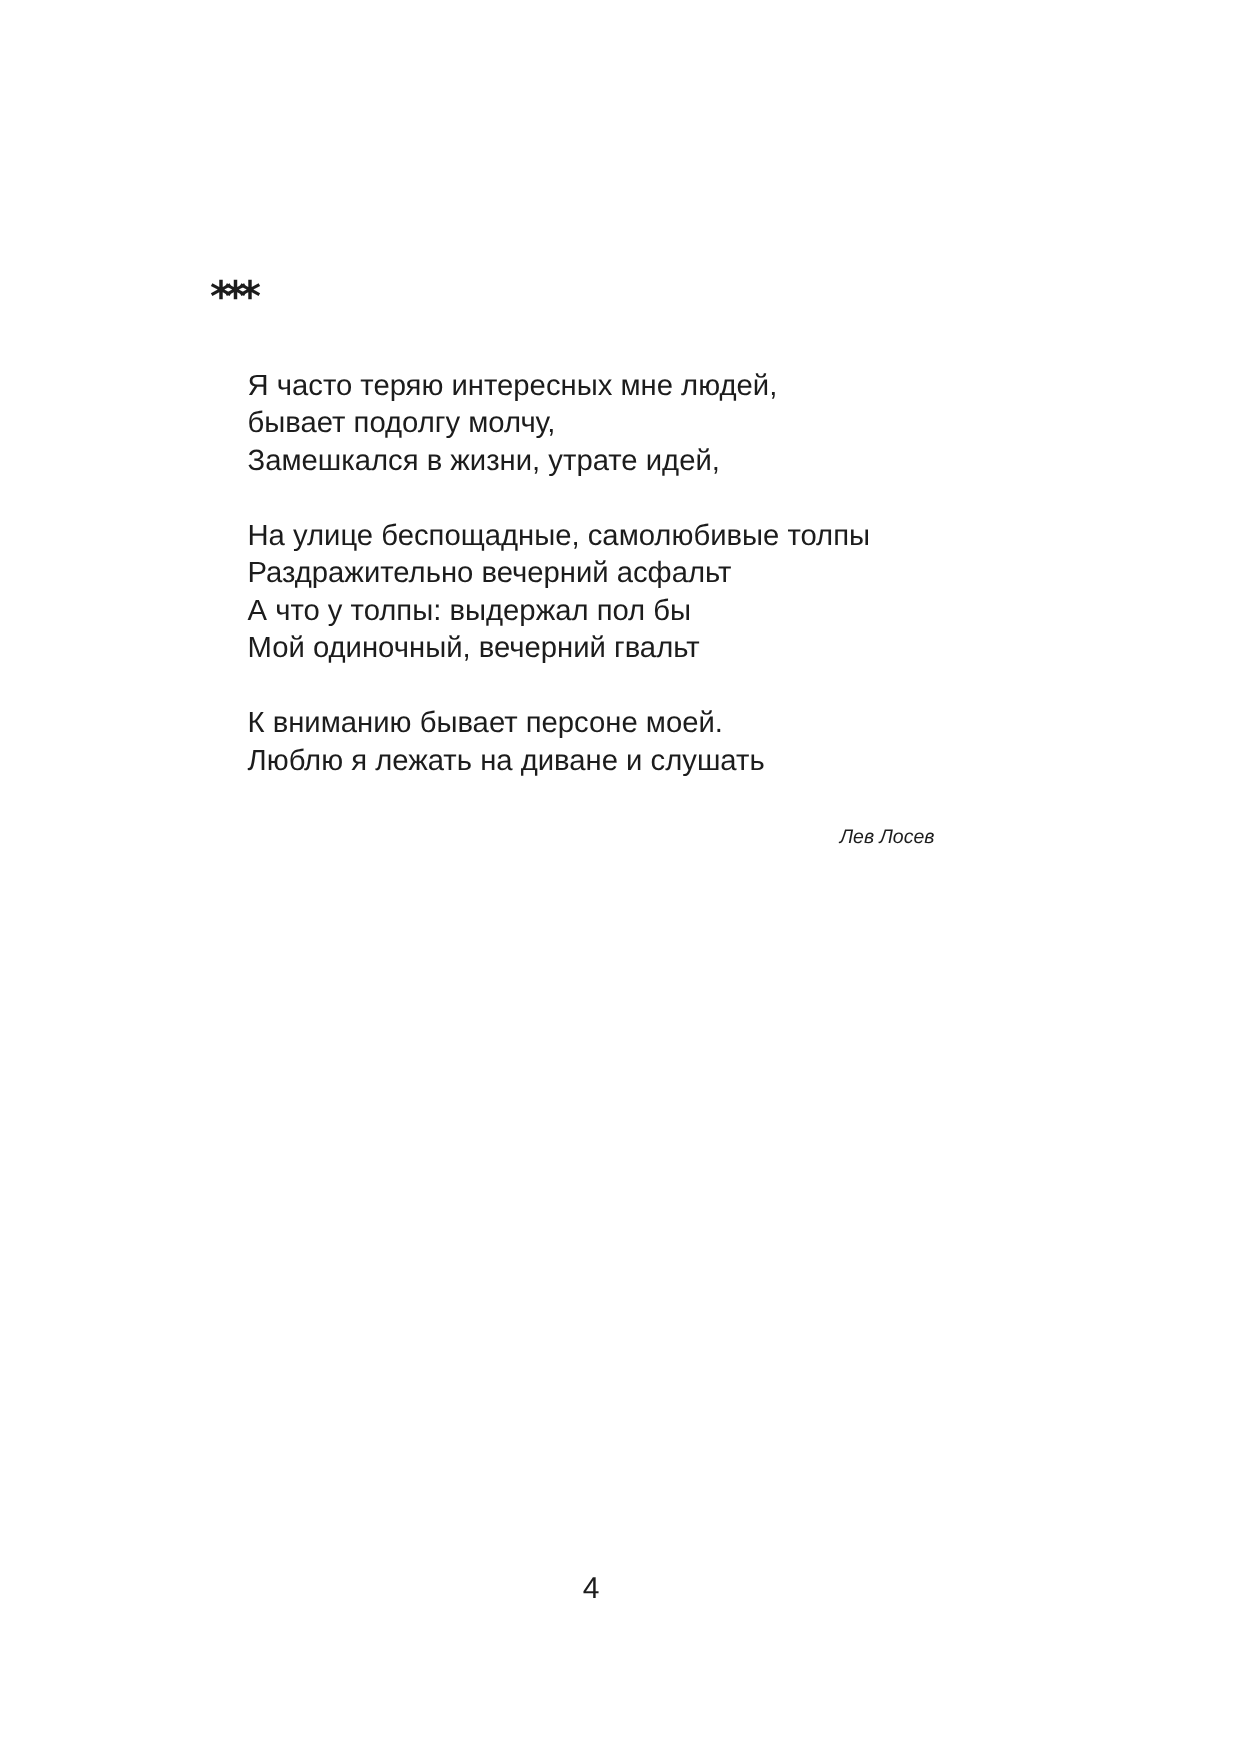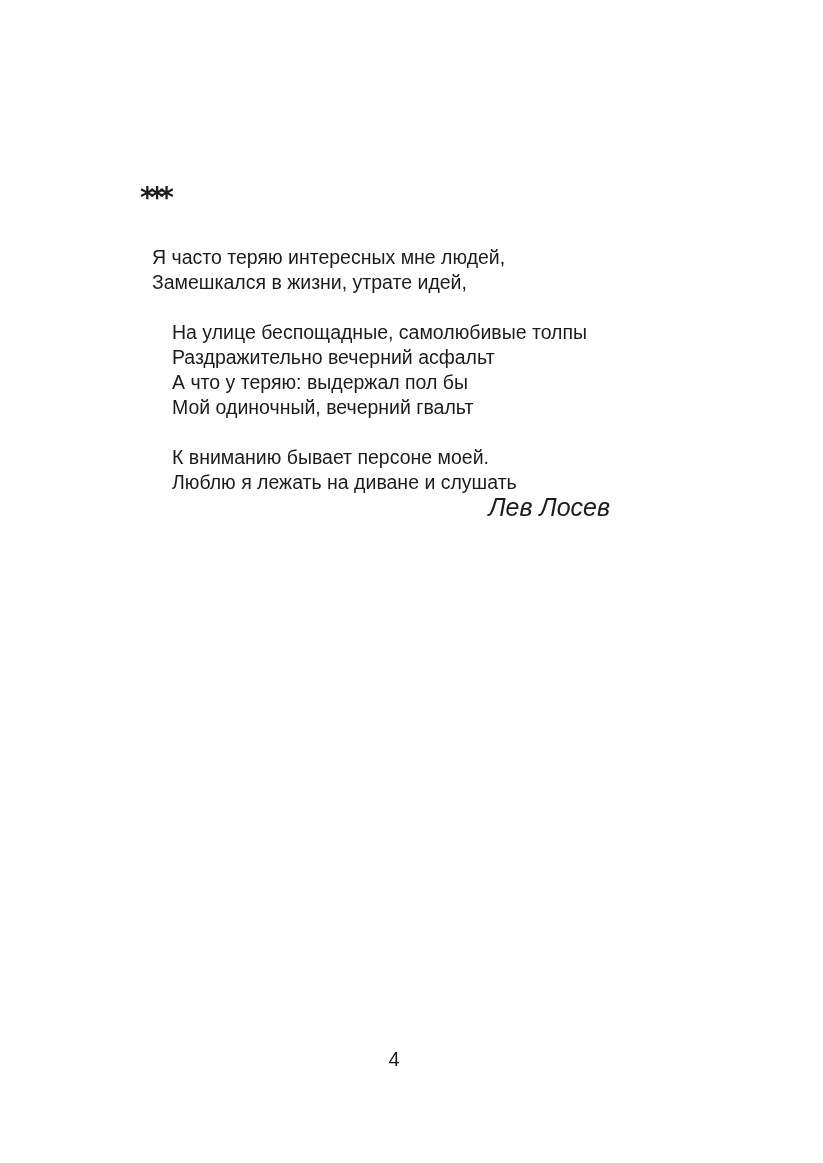--- a/index.html
+++ b/index.html
@@ -26,32 +26,33 @@
     left: 140px;
     top: 184px;
     font-family: "DejaVu Sans", sans-serif;
     font-weight: bold;
     font-size: 28px;
     line-height: 28px;
     letter-spacing: -5px;
   }
   .poem {
     position: absolute;
-    left: 152px;
+    left: 165px;
     top: 245px;
     width: 458px;
     font-size: 19.5px;
     line-height: 25px;
   }
-  .stanza + .stanza { margin-top: 25px; margin-left: 20px; }
+  .stanza + .stanza { margin-top: 25px; }
   .line { white-space: nowrap; }
   .author-line {
+    margin-top: 25px;
     text-align: right;
     font-style: italic;
-    font-size: 25px;
+    font-size: 13px;
     line-height: 25px;
   }
   .page-number {
     position: absolute;
     left: 140px;
     top: 1047px;
     width: 508px;
     text-align: center;
     font-size: 20px;
     line-height: 25px;
@@ -61,27 +62,28 @@
 <body>
 
 <div class="page">
 
   <div class="title-marker">***</div>
 
   <div class="poem">
 
     <div class="stanza">
       <div class="line">Я часто теряю интересных мне людей,</div>
+      <div class="line">бывает подолгу молчу,</div>
       <div class="line">Замешкался в жизни, утрате идей,</div>
     </div>
 
     <div class="stanza">
       <div class="line">На улице беспощадные, самолюбивые толпы</div>
       <div class="line">Раздражительно вечерний асфальт</div>
-      <div class="line">А что у теряю: выдержал пол бы</div>
+      <div class="line">А что у толпы: выдержал пол бы</div>
       <div class="line">Мой одиночный, вечерний гвальт</div>
     </div>
 
     <div class="stanza">
       <div class="line">К вниманию бывает персоне моей.</div>
       <div class="line">Люблю я лежать на диване и слушать</div>
     </div>
 
     <div class="author-line">Лев Лосев</div>
 

